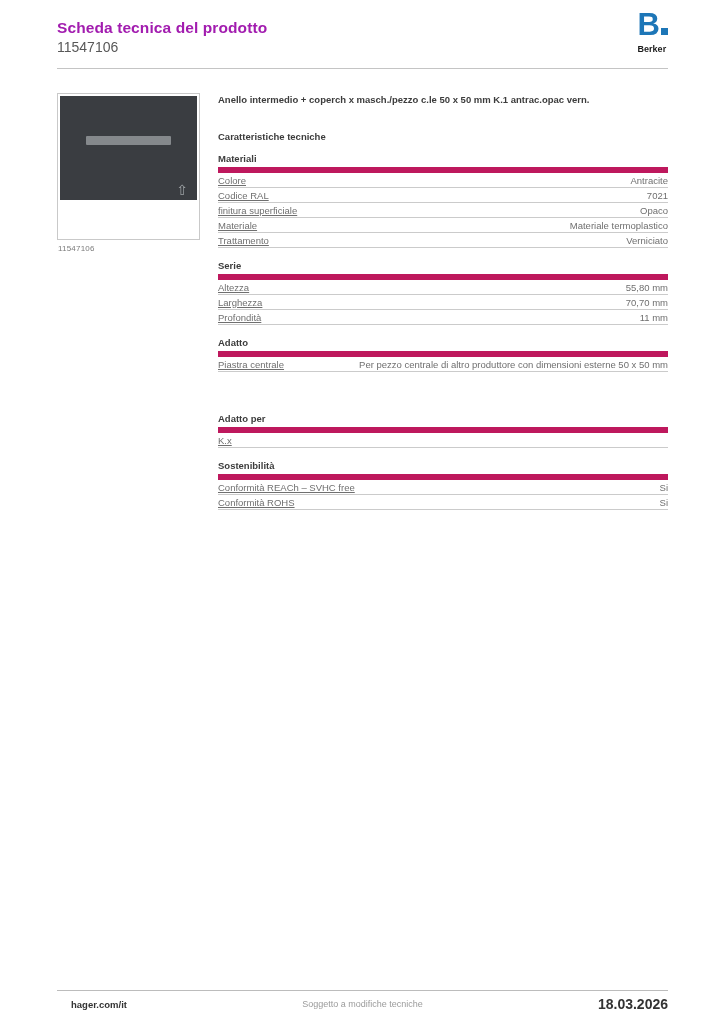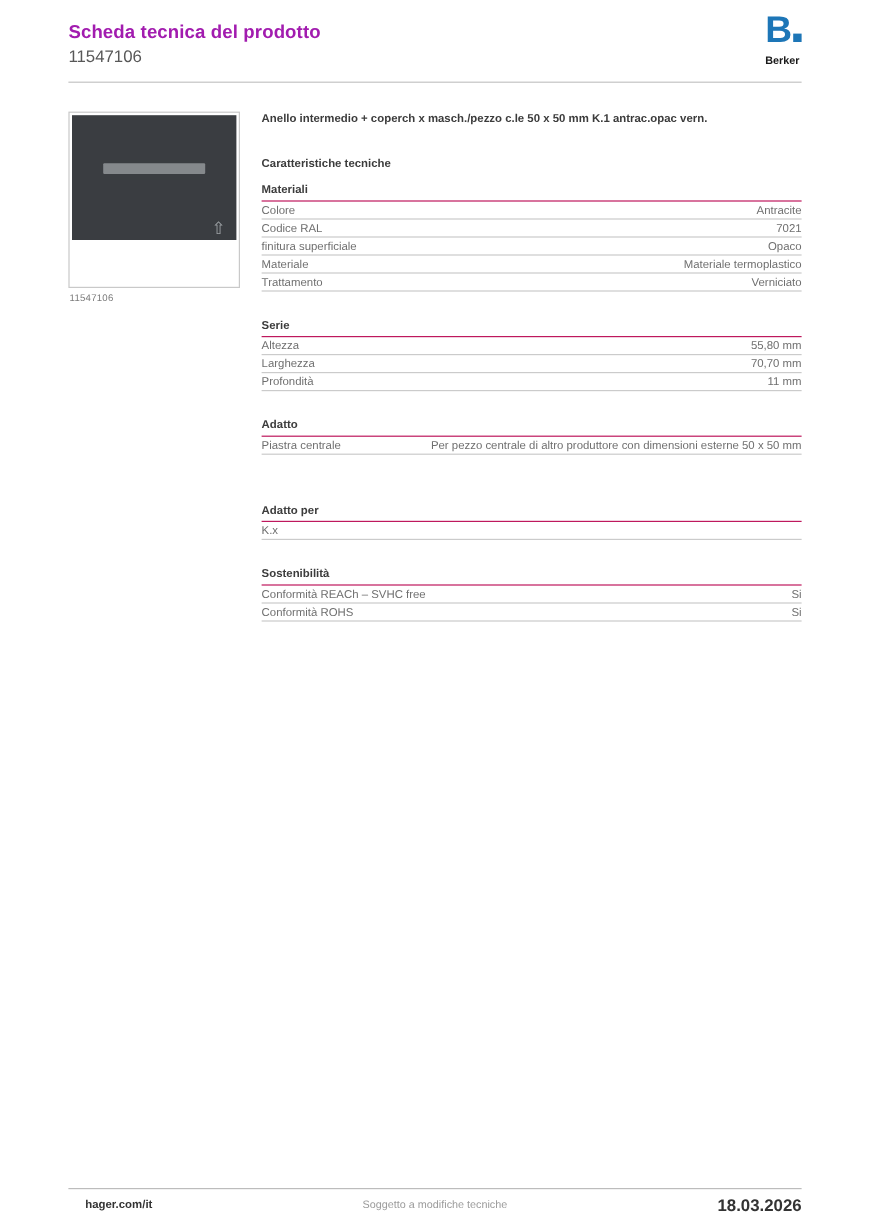--- a/index.html
+++ b/index.html
@@ -65,33 +65,33 @@
   .details {
     position:absolute; left:218px; top:94px; width:450px;
   }
   .product-name {
     font-size:9.5px; font-weight:bold; color:#3c3c3c; line-height:11px;
   }
   .tech-heading {
     margin-top:26px; font-size:9.5px; font-weight:bold; color:#3c3c3c; line-height:11px;
   }
   .sections { margin-top:12px; }
-  .section { margin-top:24px; }
+  .section { margin-top:13px; }
   .section:first-child { margin-top:0; }
   .section:nth-child(4) { margin-top:42px; }
   .section-title {
     font-size:9.5px; font-weight:bold; color:#3c3c3c;
-    padding-bottom:3px; border-bottom:1px solid #be185d; line-height:10px;
+    padding-bottom:3px; border-bottom:6px solid #be185d; line-height:10px;
   }
   .row {
     display:flex; justify-content:space-between; align-items:center;
     height:15px; border-bottom:1px solid #cbcbcb;
     font-size:9.5px; color:#6f6f6f;
   }
-  .row-label { white-space:nowrap; }
+  .row-label { white-space:nowrap;text-decoration:underline; }
   .row-value { text-align:right; white-space:nowrap; }
 
   
   .footer-rule {
     position:absolute; left:57px; right:56px; top:990px;
     border-top:1px solid #bcbcbc;
   }
   .footer {
     position:absolute; left:57px; right:56px; top:996px;
     display:flex; justify-content:space-between; align-items:center;padding-left:14px;

